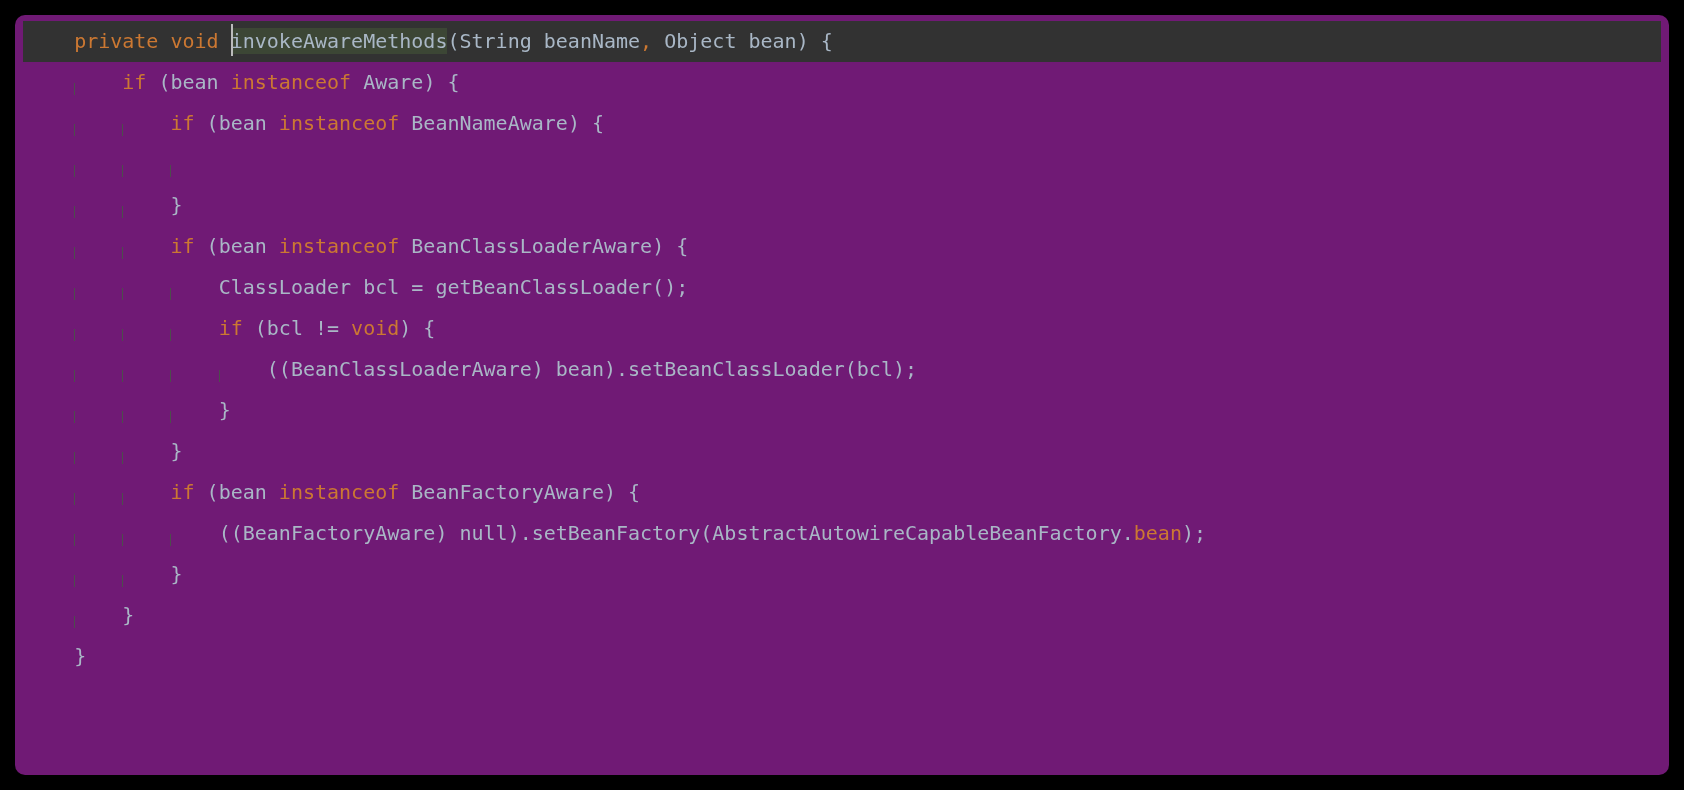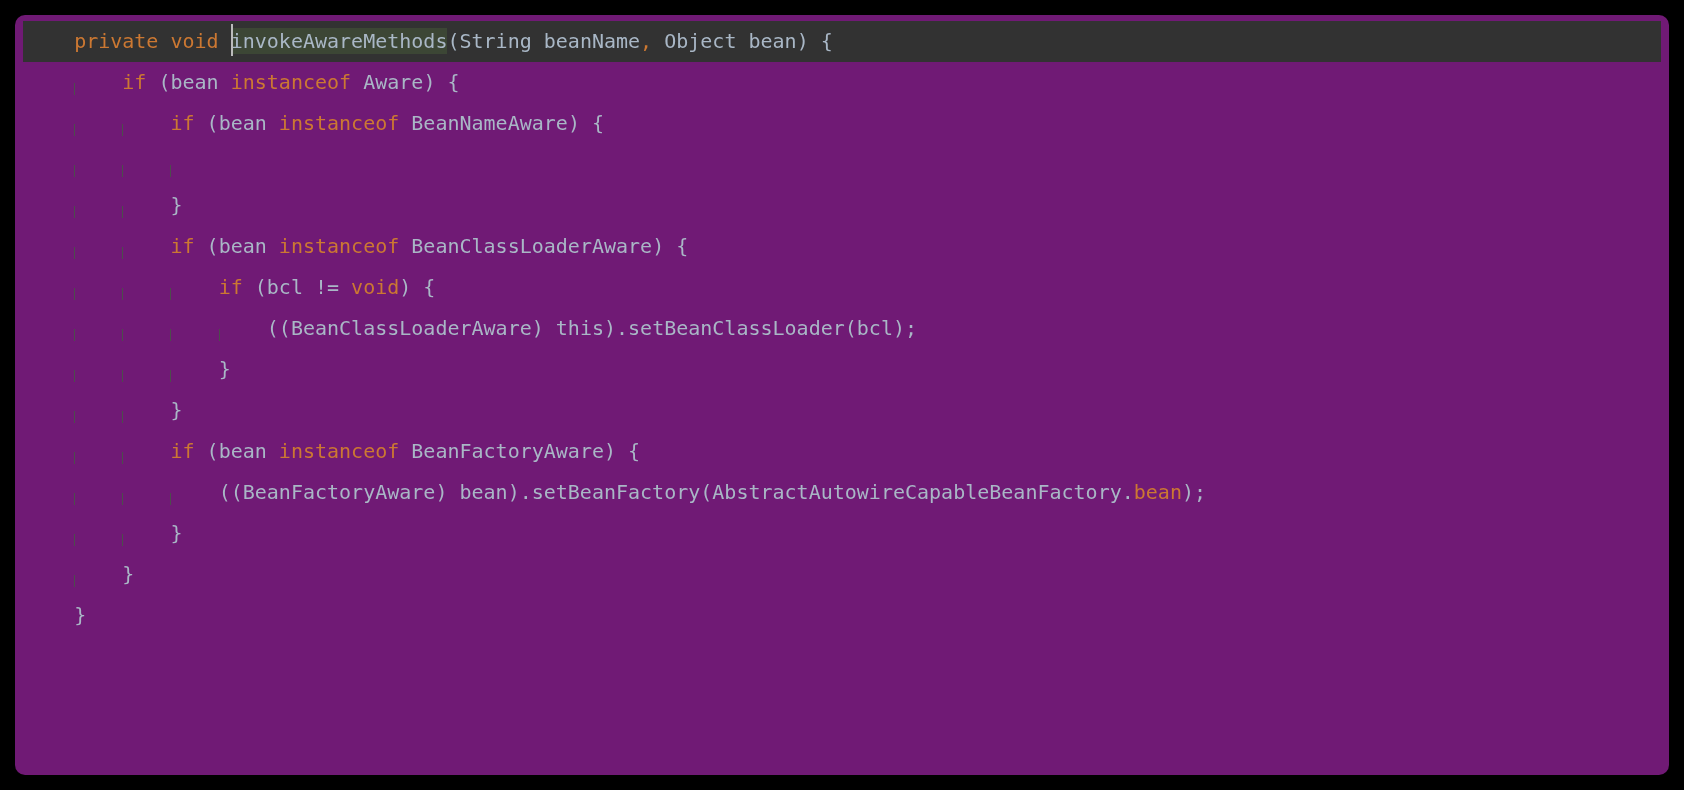--- a/index.html
+++ b/index.html
@@ -72,22 +72,23 @@
 </head>
 <body>
 
 <div class="editor">
   <div class="line line-highlight"><span class="indent">   </span><span class="kw">private</span> <span class="kw">void</span> <span class="cursor"></span><span class="method-highlight">invokeAwareMethods</span><span class="punct">(String beanName</span><span class="kw">,</span><span class="punct"> Object bean) {</span></div>
   <div class="line"><span class="indent">   </span><span class="guide"></span>    <span class="kw">if</span><span> (bean </span><span class="kw">instanceof</span> <span>Aware</span><span>) {</span></div>
   <div class="line"><span class="indent">   </span><span class="guide"></span>    <span class="guide"></span>    <span class="kw">if</span><span> (bean </span><span class="kw">instanceof</span> <span>BeanNameAware</span><span>) {</span></div>
   <div class="line"><span class="indent">   </span><span class="guide"></span>    <span class="guide"></span>    <span class="guide"></span>    </div>
   <div class="line"><span class="indent">   </span><span class="guide"></span>    <span class="guide"></span>    <span>}</span></div>
   <div class="line"><span class="indent">   </span><span class="guide"></span>    <span class="guide"></span>    <span class="kw">if</span><span> (bean </span><span class="kw">instanceof</span> <span>BeanClassLoaderAware</span><span>) {</span></div>
+  <div class="line"><span class="indent">   </span><span class="guide"></span>    <span class="guide"></span>    <span class="guide"></span>    <span>ClassLoader bcl = getBeanClassLoader();</span></div>
   <div class="line"><span class="indent">   </span><span class="guide"></span>    <span class="guide"></span>    <span class="guide"></span>    <span class="kw">if</span><span> (bcl != </span><span class="kw">void</span><span>) {</span></div>
-  <div class="line"><span class="indent">   </span><span class="guide"></span>    <span class="guide"></span>    <span class="guide"></span>    <span class="guide"></span>    <span>((BeanClassLoaderAware) this).setBeanClassLoader(bcl);</span></div>
+  <div class="line"><span class="indent">   </span><span class="guide"></span>    <span class="guide"></span>    <span class="guide"></span>    <span class="guide"></span>    <span>((BeanClassLoaderAware) bean).setBeanClassLoader(bcl);</span></div>
   <div class="line"><span class="indent">   </span><span class="guide"></span>    <span class="guide"></span>    <span class="guide"></span>    <span>}</span></div>
   <div class="line"><span class="indent">   </span><span class="guide"></span>    <span class="guide"></span>    <span>}</span></div>
   <div class="line"><span class="indent">   </span><span class="guide"></span>    <span class="guide"></span>    <span class="kw">if</span><span> (bean </span><span class="kw">instanceof</span> <span>BeanFactoryAware</span><span>) {</span></div>
-  <div class="line"><span class="indent">   </span><span class="guide"></span>    <span class="guide"></span>    <span class="guide"></span>    <span>((BeanFactoryAware) bean).setBeanFactory(AbstractAutowireCapableBeanFactory.</span><span class="kw">bean</span><span>);</span></div>
+  <div class="line"><span class="indent">   </span><span class="guide"></span>    <span class="guide"></span>    <span class="guide"></span>    <span>((BeanFactoryAware) null).setBeanFactory(AbstractAutowireCapableBeanFactory.</span><span class="kw">bean</span><span>);</span></div>
   <div class="line"><span class="indent">   </span><span class="guide"></span>    <span class="guide"></span>    <span>}</span></div>
   <div class="line"><span class="indent">   </span><span class="guide"></span>    <span>}</span></div>
   <div class="line"><span class="indent">   </span><span>}</span></div>
 </div>
 
 </body></html>

